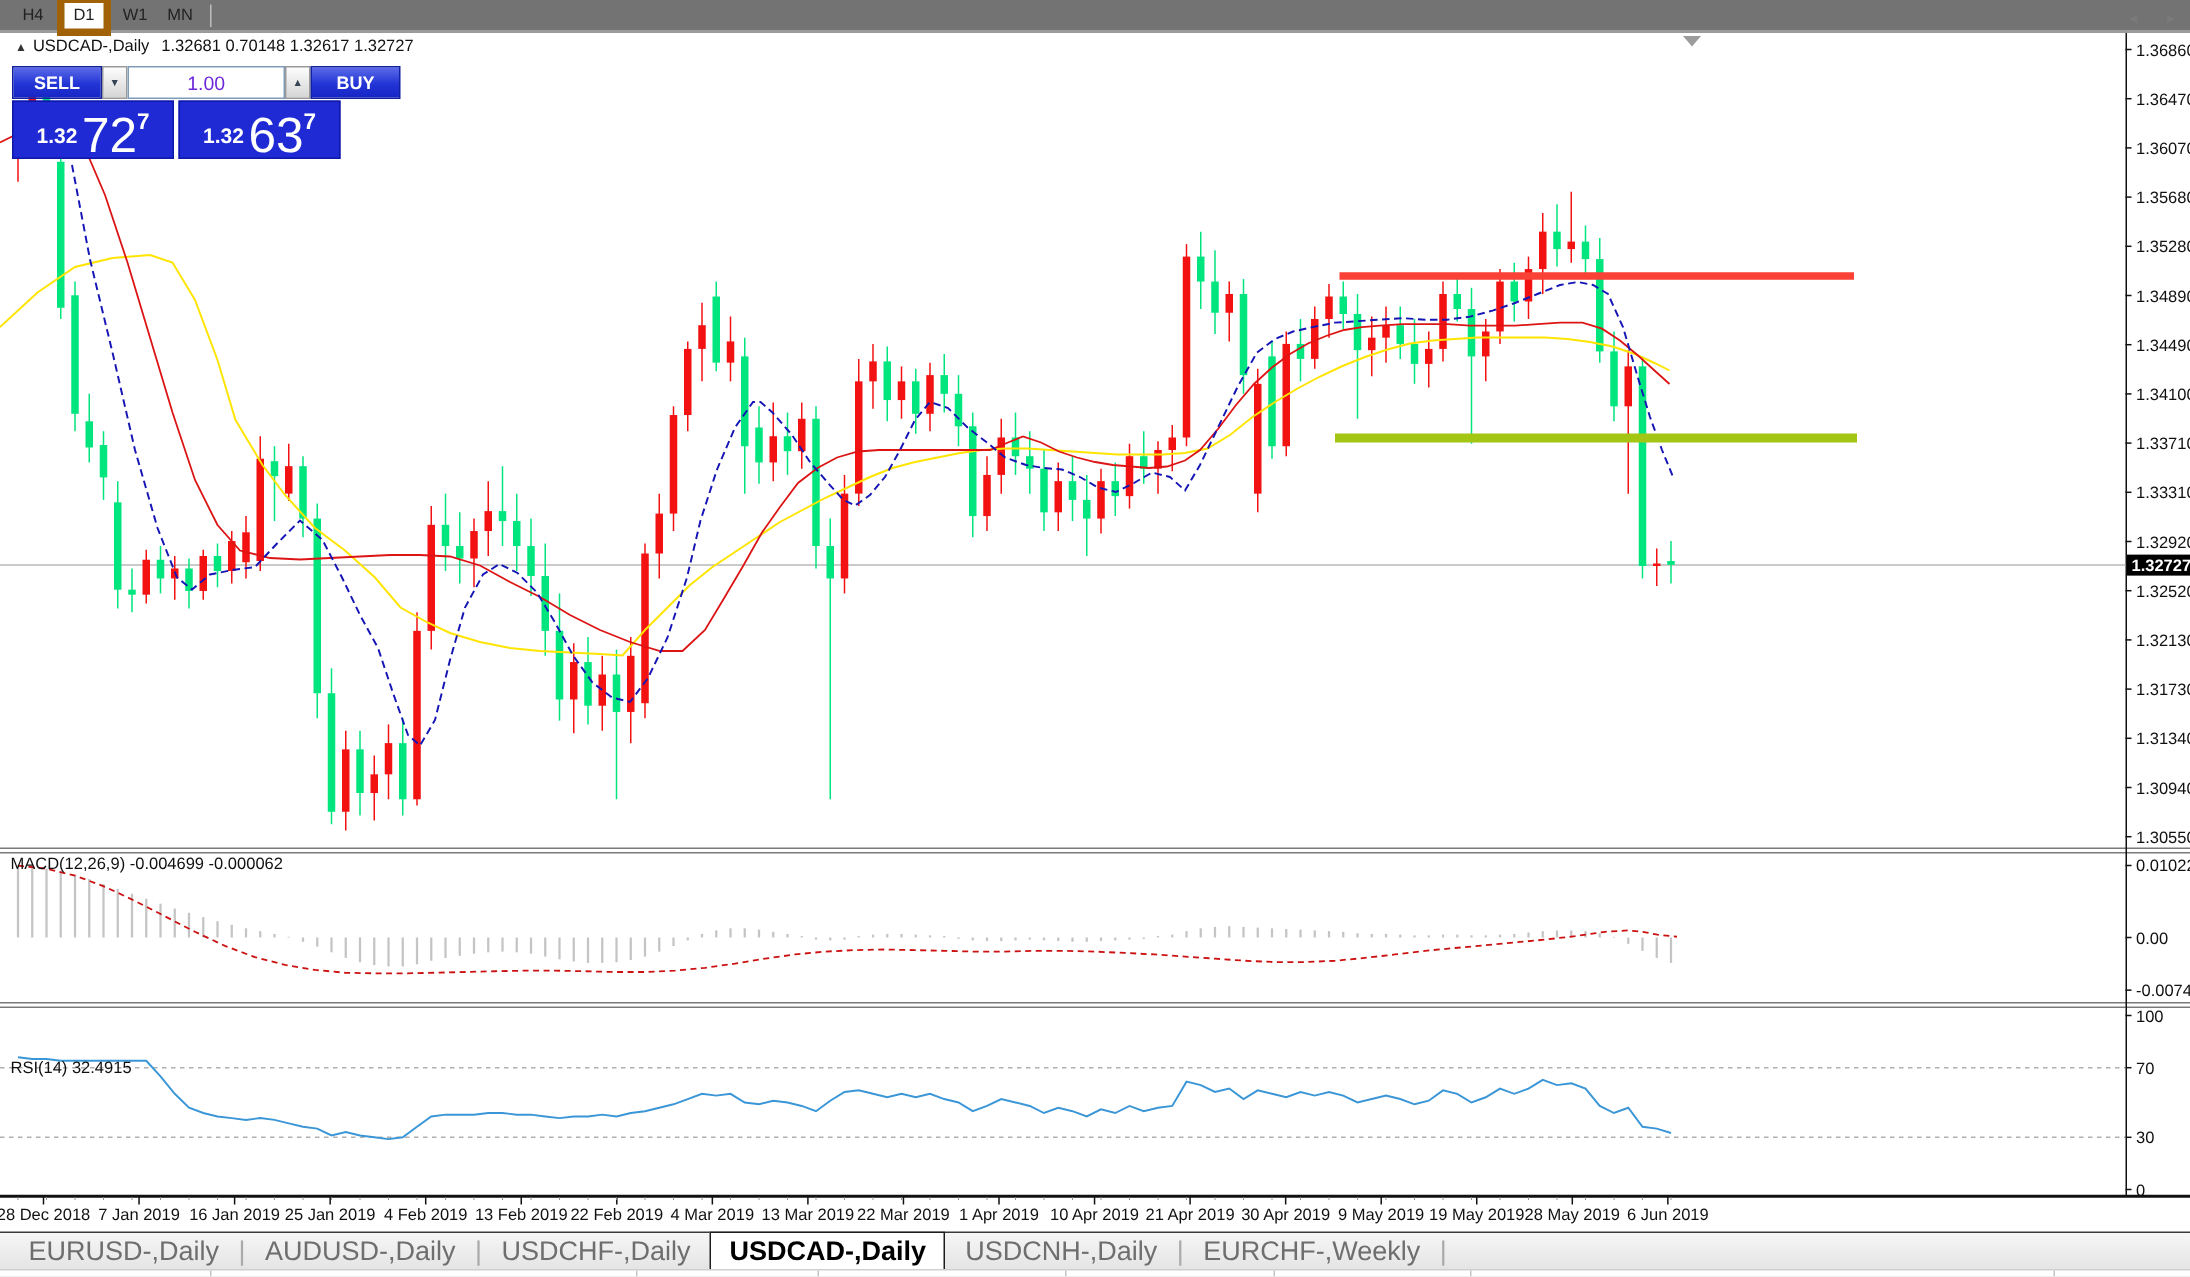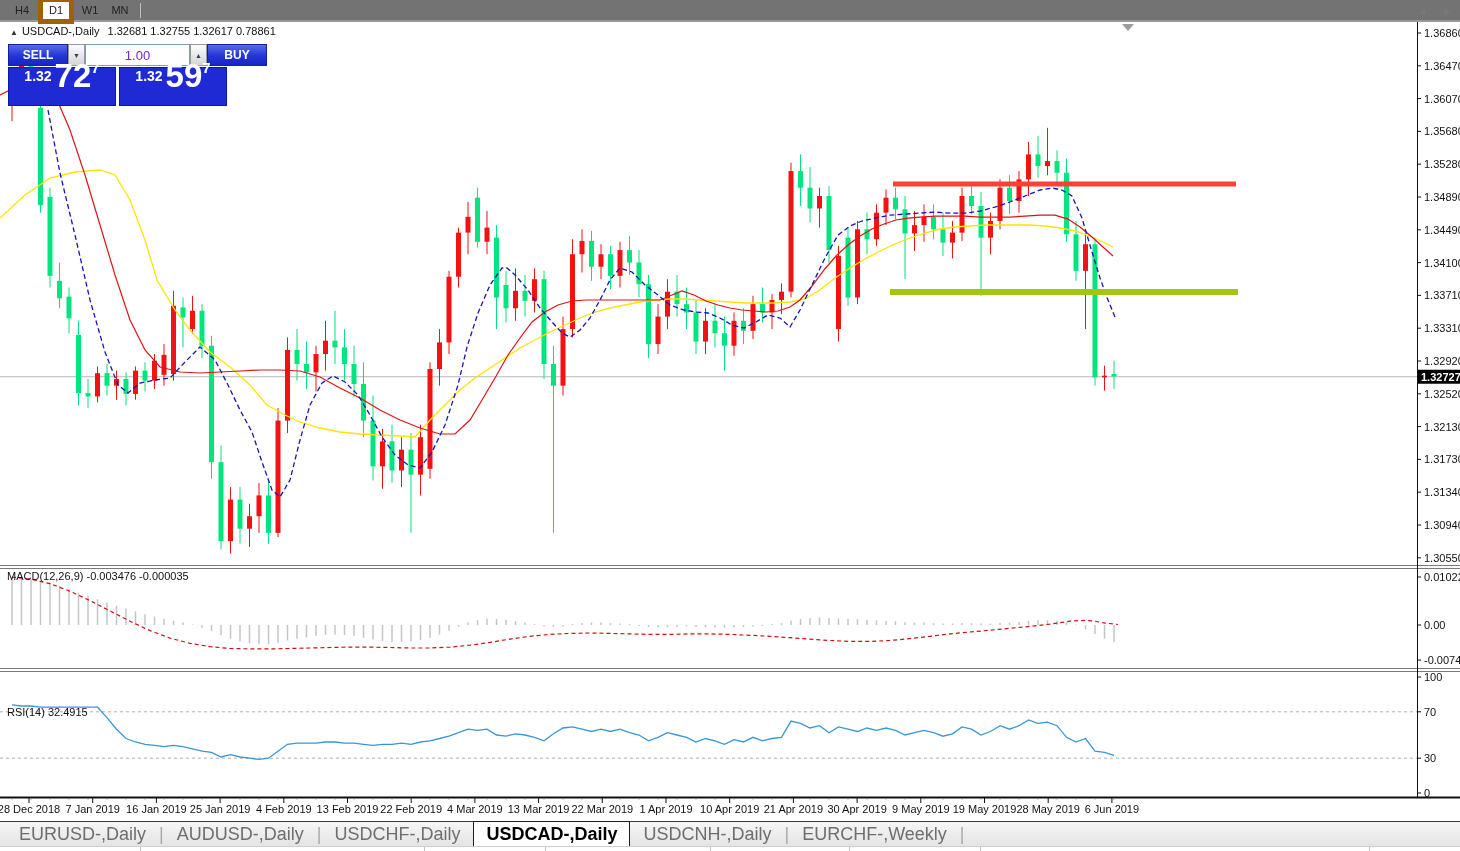--- a/index.html
+++ b/index.html
@@ -26,23 +26,23 @@
   .qrow1{display:flex;height:22px}
   .qbtn{flex:0 0 60px;display:flex;align-items:center;justify-content:center;color:#fff;
         font-weight:bold;font-size:12px;border:1px solid #1020a0;box-sizing:border-box;
         background:linear-gradient(#5a6ae8, #2335d6 55%, #1725c5)}
   .spin{flex:0 0 17px;display:flex;align-items:center;justify-content:center;font-size:7px;
         color:#345;background:linear-gradient(#fdfdfd,#d5d5d5);border:1px solid #999;box-sizing:border-box}
   .vol{flex:1;display:flex;align-items:center;justify-content:center;background:#fff;
        border:1px solid #7f9db9;box-sizing:border-box;font-size:13px;color:#6d28d9}
   .qrow2{display:flex;gap:3px;margin-top:1px}
   .qbox{width:108px;height:39px;background:#1f2ad4;border:1px solid #0d17a8;display:flex;
-        align-items:flex-end;justify-content:center;color:#fff;padding-bottom:15px;box-sizing:border-box}
+        align-items:flex-end;justify-content:center;color:#fff;padding-bottom:1px;box-sizing:border-box}
   .qsm{font-size:14px;font-weight:bold;margin:0 3px 6px 0}
-  .qbig{font-size:33px;font-weight:bold;line-height:.85}
+  .qbig{font-size:33px;font-weight:normal;line-height:.85}
   .qsup{font-size:15px;font-weight:bold;transform:translateY(-14px)}
 
   .ind-label{position:absolute;font-size:11px;color:#111;z-index:3;white-space:nowrap}
 
   
   .tabbar{position:absolute;left:0;top:821px;width:1460px;height:25px;box-sizing:border-box;
           background:linear-gradient(#f6f6f6,#e4e4e4);border-top:1px solid #3a3a3a;display:flex;
           align-items:center;z-index:6;font-size:18px;color:#6e6e6e;padding-left:6px}
   .tab{padding:3px 13px;cursor:default;white-space:nowrap}
   .tab.active{background:#fff;border:1px solid #1c1c1c;color:#000;font-weight:bold;padding:2px 12px}
@@ -582,46 +582,46 @@
 
   <div class="toolbar">
     <div class="pbtn">H4</div>
     <div class="pbtn active">D1</div>
     <div class="pbtn">W1</div>
     <div class="pbtn">MN</div>
     <div class="tb-sep"></div>
   </div>
 
   <div class="chart-title">
-    <span class="mk">▲</span><span class="sym">USDCAD-,Daily</span><span>1.32681 1.32755 1.32617 0.78861</span>
+    <span class="mk">▲</span><span class="sym">USDCAD-,Daily</span><span>1.32681 0.70148 1.32617 1.32727</span>
   </div>
 
   <div class="quote">
     <div class="qrow1">
       <div class="qbtn">SELL</div>
       <div class="spin">▼</div>
       <div class="vol">1.00</div>
       <div class="spin">▲</div>
       <div class="qbtn">BUY</div>
     </div>
     <div class="qrow2">
       <div class="qbox">
         <span class="qsm">1.32</span>
         <span class="qbig">72</span>
         <span class="qsup">7</span>
       </div>
       <div class="qbox">
         <span class="qsm">1.32</span>
-        <span class="qbig">59</span>
+        <span class="qbig">63</span>
         <span class="qsup">7</span>
       </div>
     </div>
   </div>
 
-  <div class="ind-label" style="left:7px;top:570px">MACD(12,26,9) -0.003476 -0.000035</div>
+  <div class="ind-label" style="left:7px;top:570px">MACD(12,26,9) -0.004699 -0.000062</div>
   <div class="ind-label" style="left:7px;top:706px">RSI(14) 32.4915</div>
 
   <div class="tabbar">
     <span class="tab">EURUSD-,Daily</span>
       <span class="tab-sep">|</span>
     <span class="tab">AUDUSD-,Daily</span>
       <span class="tab-sep">|</span>
     <span class="tab">USDCHF-,Daily</span>
     <span class="tab active">USDCAD-,Daily</span>
     <span class="tab">USDCNH-,Daily</span>

